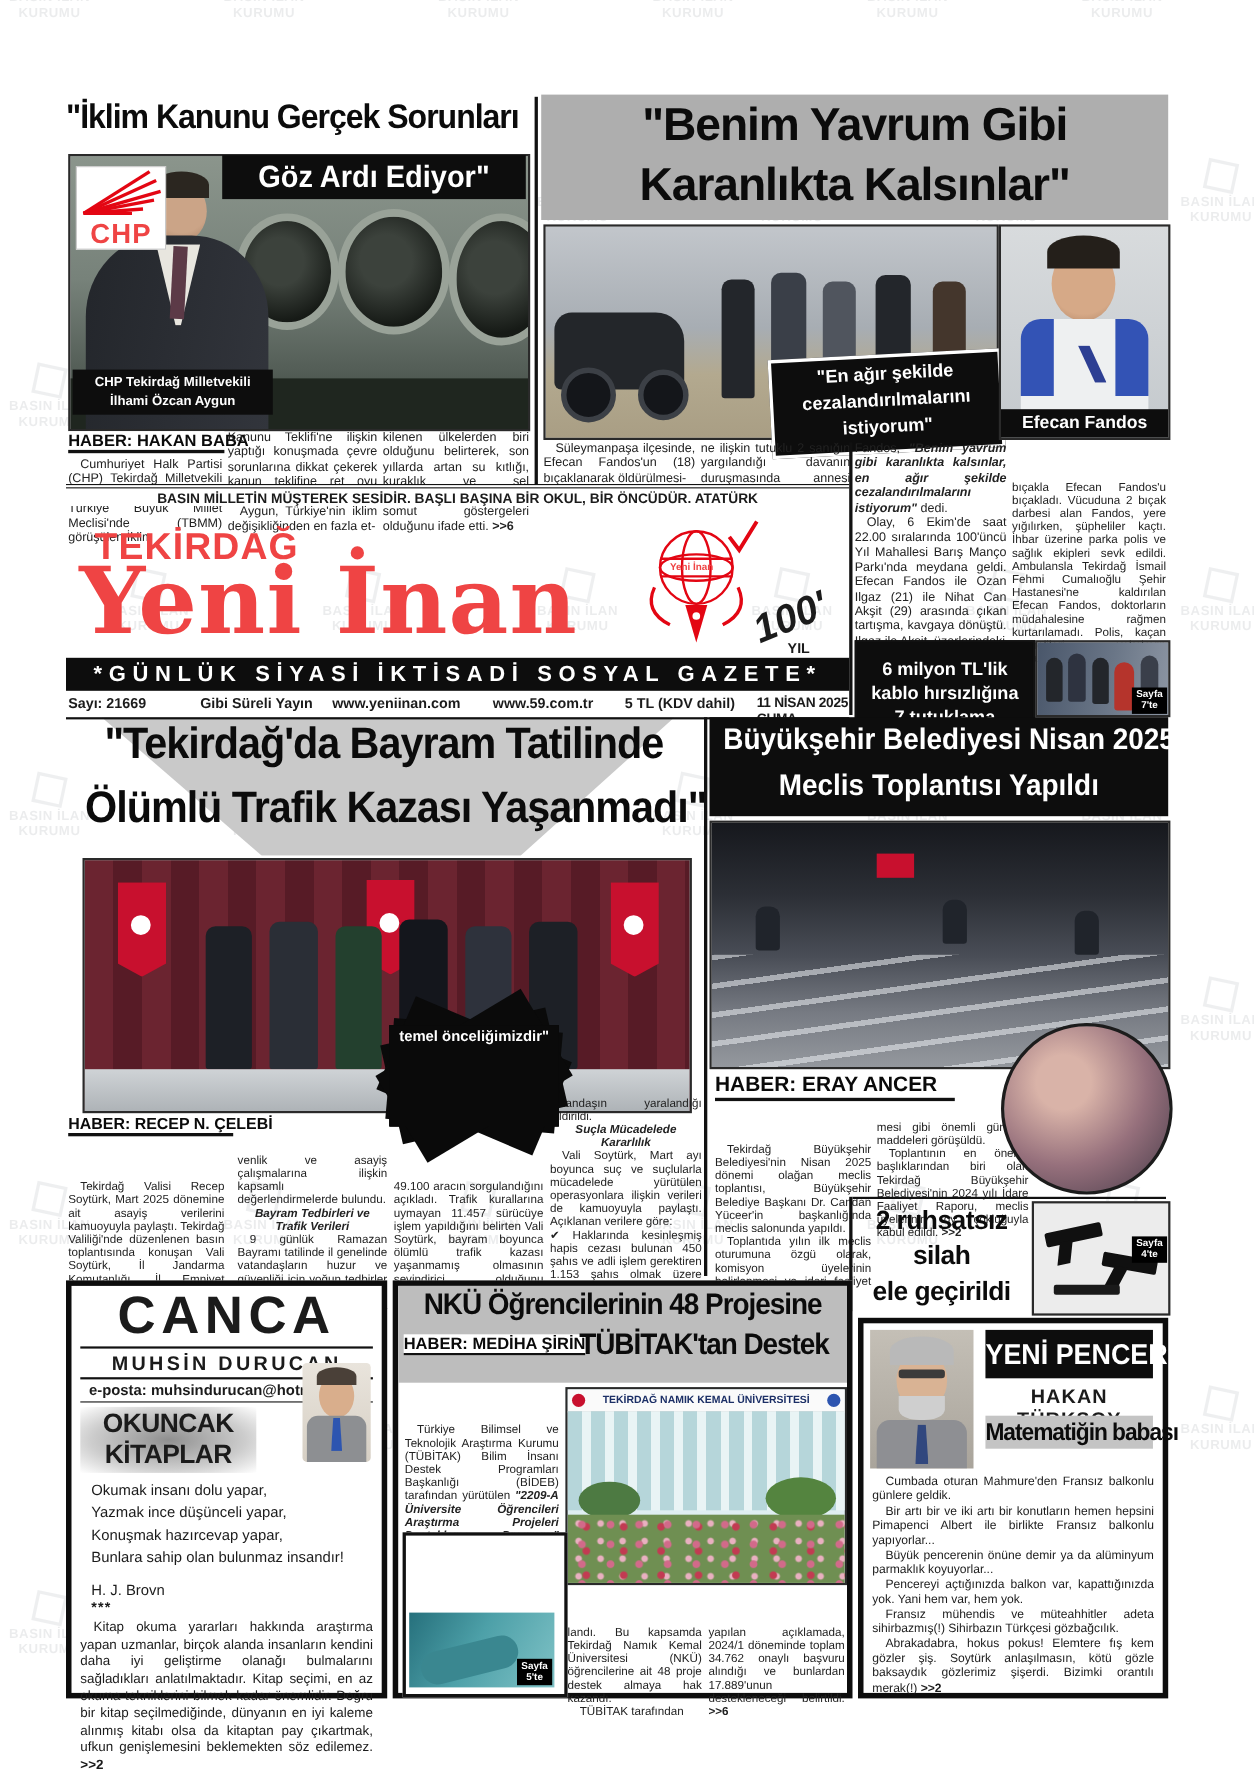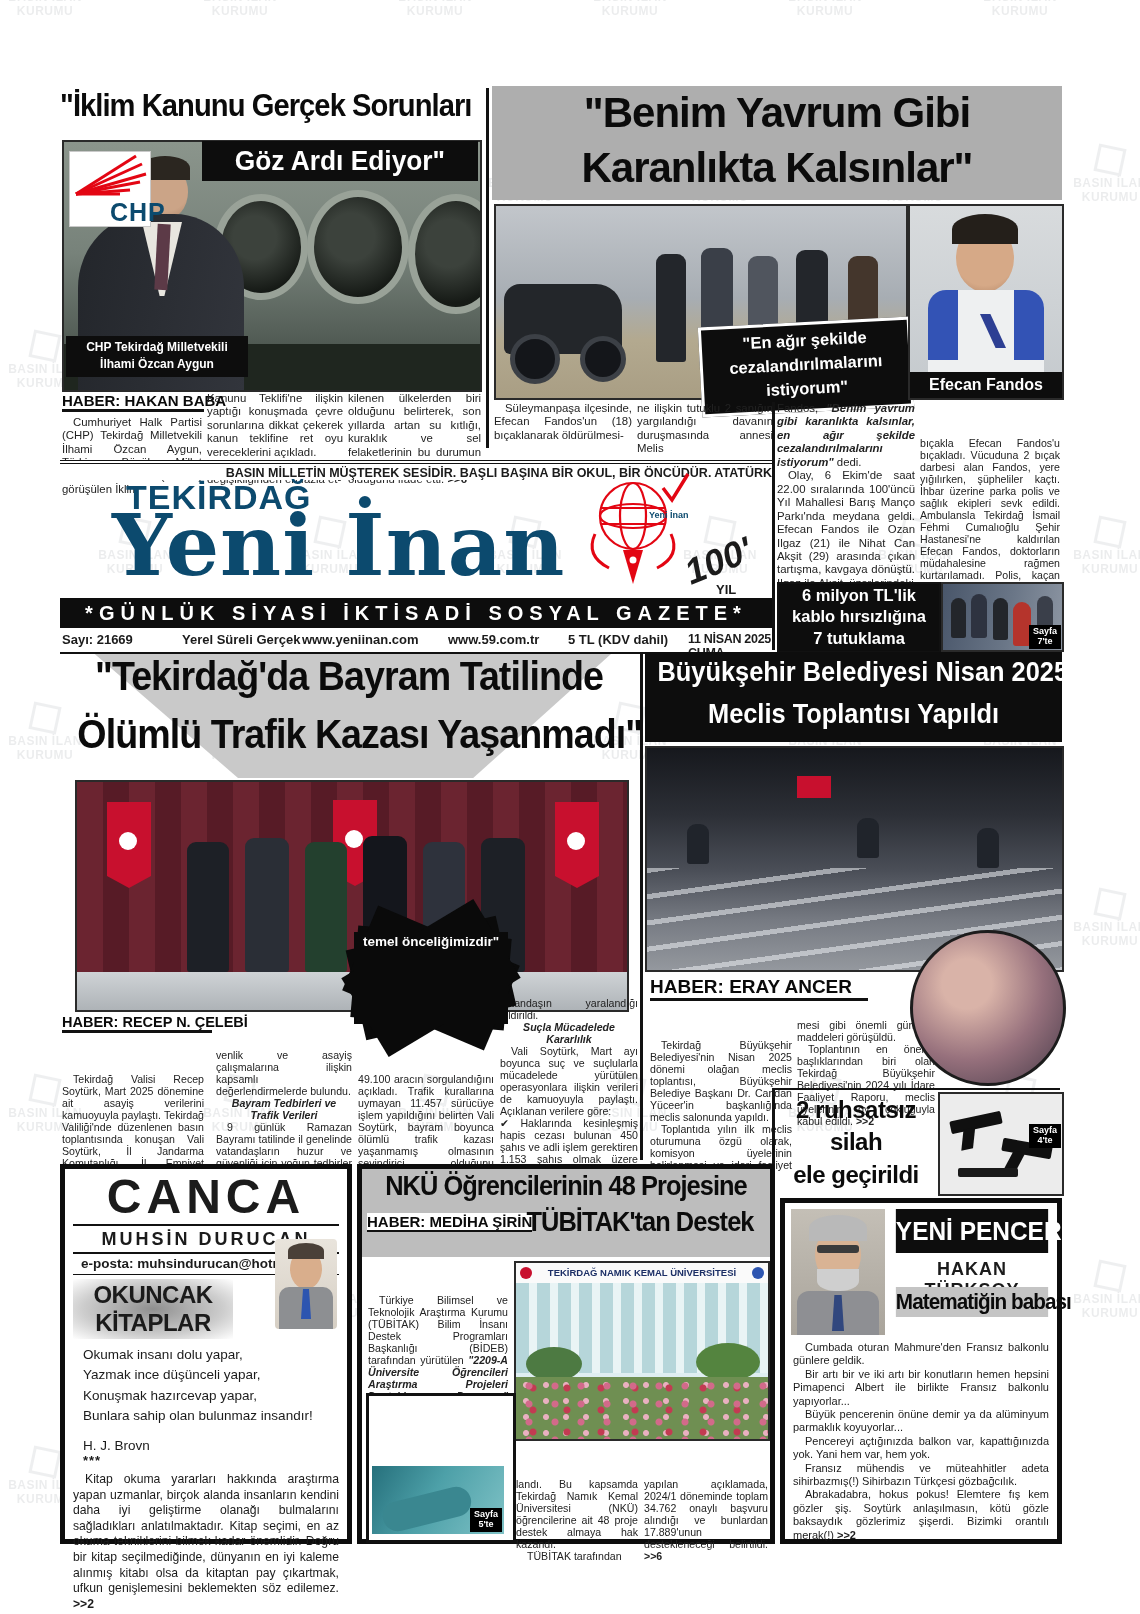--- a/index.html
+++ b/index.html
@@ -18,21 +18,21 @@
   .body p,.body-s p{margin:0;}
   .ind{text-indent:11px;}
   .byline{font-weight:bold;color:#0a0a0a;border-bottom:3px solid #111;white-space:nowrap;background:#fff;}
   .subhead{font-weight:bold;font-style:italic;text-align:center;text-indent:0;}
   .cont{font-weight:bold;}
   .photo{border:2px solid #2a2a2a;overflow:hidden;}
   .ptag{position:absolute;background:#000;color:#fff;font:bold 9px/1.1 "Liberation Sans",sans-serif;
         text-align:center;padding:2px 4px;}
   .blackbox{background:#0d0d0d;color:#fff;font-weight:bold;text-align:center;}
   .vrule{background:#111;}
-  .red{color:#0c4a6e;margin-left:40px;}
+  .red{color:#ef4444;}
   .burstbits div{position:absolute;inset:8px 4px;background:#0a0a0a;}
   .pipe{position:absolute;border-radius:50%;background:radial-gradient(circle at 42% 40%,#3c423c 30%,#161a16 75%);
         border:7px solid #99a298;}
   .fig{position:absolute;border-radius:9px 9px 3px 3px;background:#23262b;}
   .gunbody{position:absolute;background:#101010;border-radius:2px;}
   .gunbody::after{content:"";position:absolute;left:9px;top:11px;width:12px;height:20px;background:#101010;transform:skewX(-18deg);}
 </style>
 </head>
 <body>
 
@@ -282,21 +282,21 @@
       <p>ne ilişkin tutuklu 2 sanığın yargılandığı davanın duruşmasında annesi Melis</p>
     </div>
   <div class="abs z body" style="left:777px;top:402px;width:138px;height:176px;">
     <p><span>Fandos, </span><b><i>"Benim yavrum gibi karanlıkta kalsınlar, en ağır şekilde cezalandırılmalarını istiyorum"</i></b><span> dedi.</span></p>
     <p class="ind">Olay, 6 Ekim'de saat 22.00 sıralarında 100'üncü Yıl Mahallesi Barış Manço Parkı'nda meydana geldi. Efecan Fandos ile Ozan Ilgaz (21) ile Nihat Can Akşit (29) arasında çıkan tartışma, kavgaya dönüştü. Ilgaz ile Akşit, üzerlerindeki</p>
   </div>
   <div class="abs z body-s" style="left:920px;top:402px;width:140px;height:178px;">
     <p><span>bıçakla Efecan Fandos'u bıçakladı. Vücuduna 2 bıçak darbesi alan Fandos, yere yığılırken, şüpheliler kaçtı. İhbar üzerine parka polis ve sağlık ekipleri sevk edildi. Ambulansla Tekirdağ İsmail Fehmi Cumalıoğlu Şehir Hastanesi'ne kaldırılan Efecan Fandos, doktorların müdahalesine rağmen kurtarılamadı. Polis, kaçan şüphelileri yakalayıp gözaltına aldı.</span> <b class="cont">&gt;&gt;2</b></p>
   </div>
 
-  <div class="abs z" style="left:60px;top:460px;width:712px;border-top:4px double #111;text-align:right;font-weight:bold;font-size:12.5px;padding-top:2px;background:#fff;">BASIN MİLLETİN MÜŞTEREK SESİDİR. BAŞLI BAŞINA BİR OKUL, BİR ÖNCÜDÜR.  ATATÜRK</div>
+  <div class="abs z" style="left:60px;top:440px;width:712px;border-top:4px double #111;text-align:center;font-weight:bold;font-size:12.5px;padding-top:2px;background:#fff;">BASIN MİLLETİN MÜŞTEREK SESİDİR. BAŞLI BAŞINA BİR OKUL, BİR ÖNCÜDÜR.  ATATÜRK</div>
   <div class="abs z red" style="left:86px;top:478px;font-weight:bold;font-size:34px;letter-spacing:1px;">TEKİRDAĞ</div>
   <div class="abs z red" style="left:72px;top:496px;font-family:'DejaVu Serif',serif;font-weight:bold;font-size:84px;letter-spacing:1px;">Yeni İnan</div>
   <div class="abs z" style="left:575px;top:472px;width:120px;height:122px;">
     <svg width="120" height="122" viewBox="0 0 120 122">
       <g stroke="#e30613" fill="none" stroke-width="2.2">
         <circle cx="58" cy="44" r="33"></circle>
         <ellipse cx="58" cy="44" rx="33" ry="12"></ellipse>
         <ellipse cx="58" cy="44" rx="13" ry="33"></ellipse>
         <line x1="25" y1="36" x2="91" y2="36"></line>
           <line x1="25" y1="52" x2="91" y2="52"></line>
@@ -307,30 +307,30 @@
       <polygon points="48,78 68,78 58,112" fill="#e30613"></polygon>
       <circle cx="58" cy="88" r="3.5" fill="#fff"></circle>
     </svg>
     <div class="abs red" style="left:34px;top:38px;font-size:9px;font-weight:bold;">Yeni İnan</div>
   </div>
   <div class="abs z" style="left:684px;top:540px;font-weight:bold;font-style:italic;font-size:36px;transform:rotate(-22deg);">100'</div>
   <div class="abs z" style="left:716px;top:582px;font-weight:bold;font-size:13px;">YIL</div>
   <div class="abs z blackbox" style="left:60px;top:598px;width:712px;height:30px;font-size:20px;line-height:30px;letter-spacing:6px;">*GÜNLÜK SİYASİ İKTİSADİ SOSYAL GAZETE*</div>
   <div class="abs z" style="left:60px;top:632px;width:712px;height:20px;font-size:13px;font-weight:bold;border-bottom:2px solid #111;">
     <span class="abs" style="left:2px;">Sayı: 21669</span>
-    <span class="abs" style="left:122px;">Yerel Süreli Gerçek</span>
+    <span class="abs" style="left:122px;">Gibi Süreli Yayın</span>
     <span class="abs" style="left:242px;">www.yeniinan.com</span>
     <span class="abs" style="left:388px;">www.59.com.tr</span>
     <span class="abs" style="left:508px;">5 TL (KDV dahil)</span>
     <span class="abs" style="left:628px;font-size:12.5px;letter-spacing:-.3px;">11 NİSAN 2025 CUMA</span>
   </div>
 
   <div class="abs z vrule" style="left:772px;top:402px;width:3px;height:248px;"></div>
 
-  <div class="abs z blackbox" style="left:777px;top:582px;width:160px;height:66px;font-size:16.5px;line-height:1.3;border:2px solid #111;padding-top:1px;">
+  <div class="abs z blackbox" style="left:777px;top:582px;width:160px;height:66px;font-size:16.5px;line-height:1.3;border:2px solid #111;padding-top:15px;">
     <div>6 milyon TL'lik</div>
     <div>kablo hırsızlığına</div>
     <div>7 tutuklama</div>
   </div>
   <div class="abs z photo" style="left:941px;top:582px;width:119px;height:66px;background:linear-gradient(100deg,#49566a 0%,#6a7687 55%,#8d96a3 100%);">
     <div class="fig" style="left:8px;top:14px;width:15px;height:40px;"></div>
     <div class="fig" style="left:28px;top:10px;width:16px;height:44px;background:#2e3340;"></div>
     <div class="fig" style="left:50px;top:14px;width:15px;height:42px;"></div>
     <div class="fig" style="left:70px;top:18px;width:18px;height:44px;background:#b5342c;"></div>
     <div class="fig" style="left:94px;top:12px;width:16px;height:44px;background:#3a3f4a;"></div>

